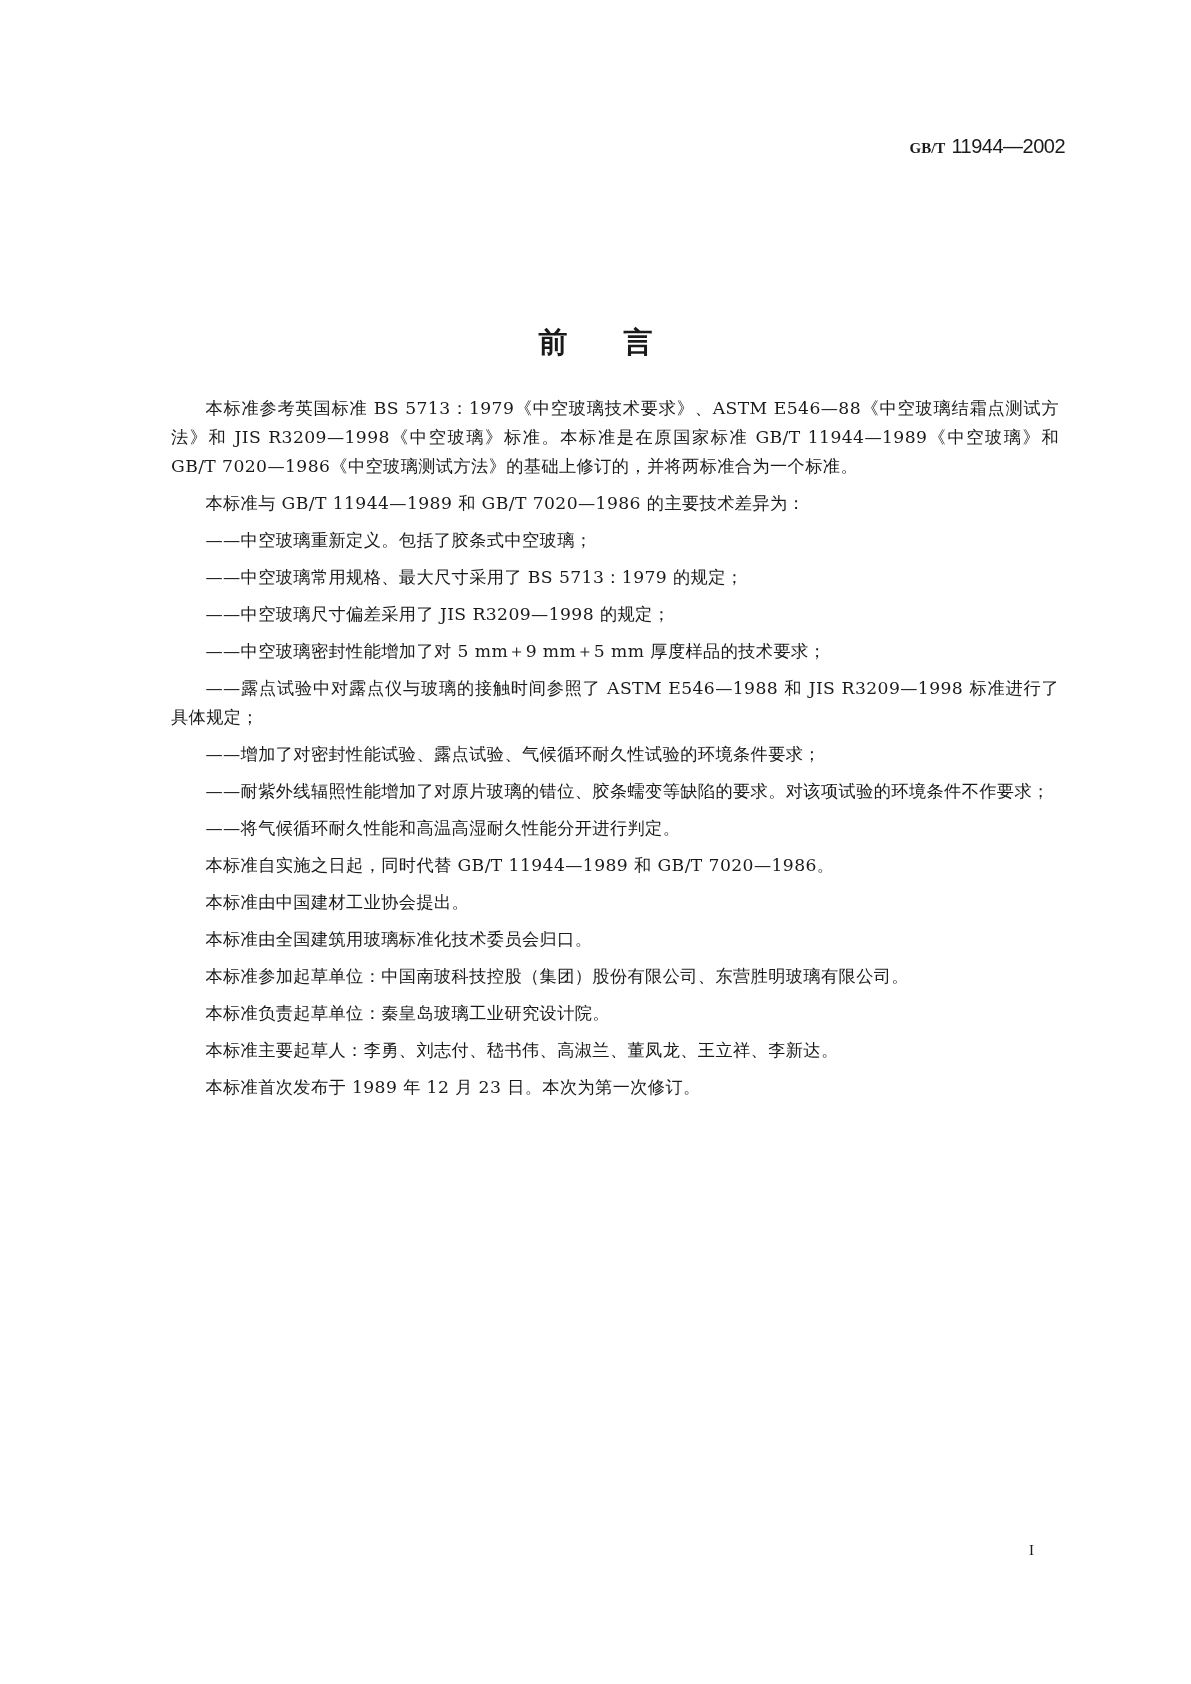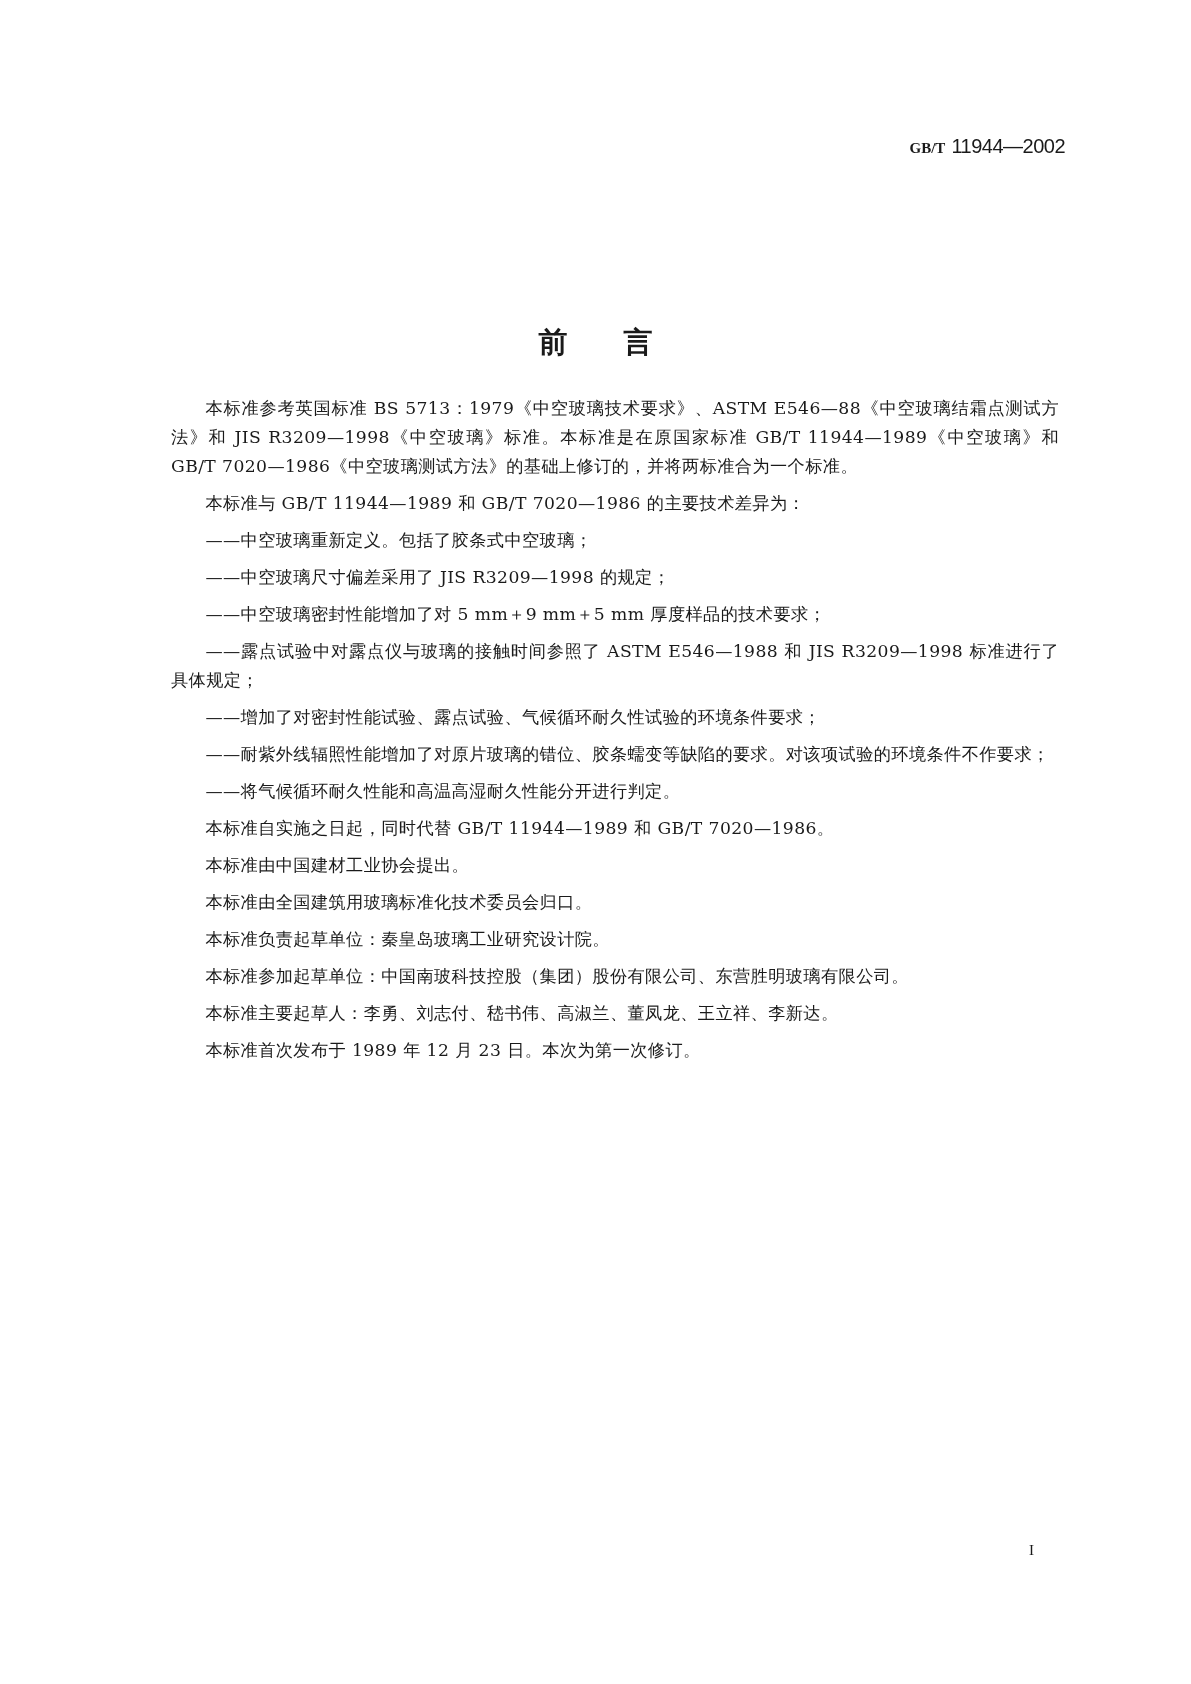--- a/index.html
+++ b/index.html
@@ -84,28 +84,29 @@
 </div>
 
 <div class="title">
   <span>前</span><span class="gap"></span><span>言</span>
 </div>
 
 <div class="content">
   <p>本标准参考英国标准 BS 5713：1979《中空玻璃技术要求》、ASTM E546—88《中空玻璃结霜点测试方法》和 JIS R3209—1998《中空玻璃》标准。本标准是在原国家标准 GB/T 11944—1989《中空玻璃》和 GB/T 7020—1986《中空玻璃测试方法》的基础上修订的，并将两标准合为一个标准。</p>
   <p>本标准与 GB/T 11944—1989 和 GB/T 7020—1986 的主要技术差异为：</p>
   <p class="dash-item">——中空玻璃重新定义。包括了胶条式中空玻璃；</p>
+  <p class="dash-item">——中空玻璃常用规格、最大尺寸采用了 BS 5713：1979 的规定；</p>
   <p class="dash-item">——中空玻璃尺寸偏差采用了 JIS R3209—1998 的规定；</p>
   <p class="dash-item">——中空玻璃密封性能增加了对 5 mm＋9 mm＋5 mm 厚度样品的技术要求；</p>
   <p class="dash-item">——露点试验中对露点仪与玻璃的接触时间参照了 ASTM E546—1988 和 JIS R3209—1998 标准进行了具体规定；</p>
   <p class="dash-item">——增加了对密封性能试验、露点试验、气候循环耐久性试验的环境条件要求；</p>
   <p class="dash-item">——耐紫外线辐照性能增加了对原片玻璃的错位、胶条蠕变等缺陷的要求。对该项试验的环境条件不作要求；</p>
   <p class="dash-item">——将气候循环耐久性能和高温高湿耐久性能分开进行判定。</p>
   <p>本标准自实施之日起，同时代替 GB/T 11944—1989 和 GB/T 7020—1986。</p>
   <p>本标准由中国建材工业协会提出。</p>
   <p>本标准由全国建筑用玻璃标准化技术委员会归口。</p>
+  <p>本标准参加起草单位：中国南玻科技控股（集团）股份有限公司、东营胜明玻璃有限公司。</p>
   <p>本标准负责起草单位：秦皇岛玻璃工业研究设计院。</p>
-  <p>本标准参加起草单位：中国南玻科技控股（集团）股份有限公司、东营胜明玻璃有限公司。</p>
   <p>本标准主要起草人：李勇、刘志付、嵇书伟、高淑兰、董凤龙、王立祥、李新达。</p>
   <p>本标准首次发布于 1989 年 12 月 23 日。本次为第一次修订。</p>
 </div>
 
 <div class="page-number">I</div>
 
 </body></html>

